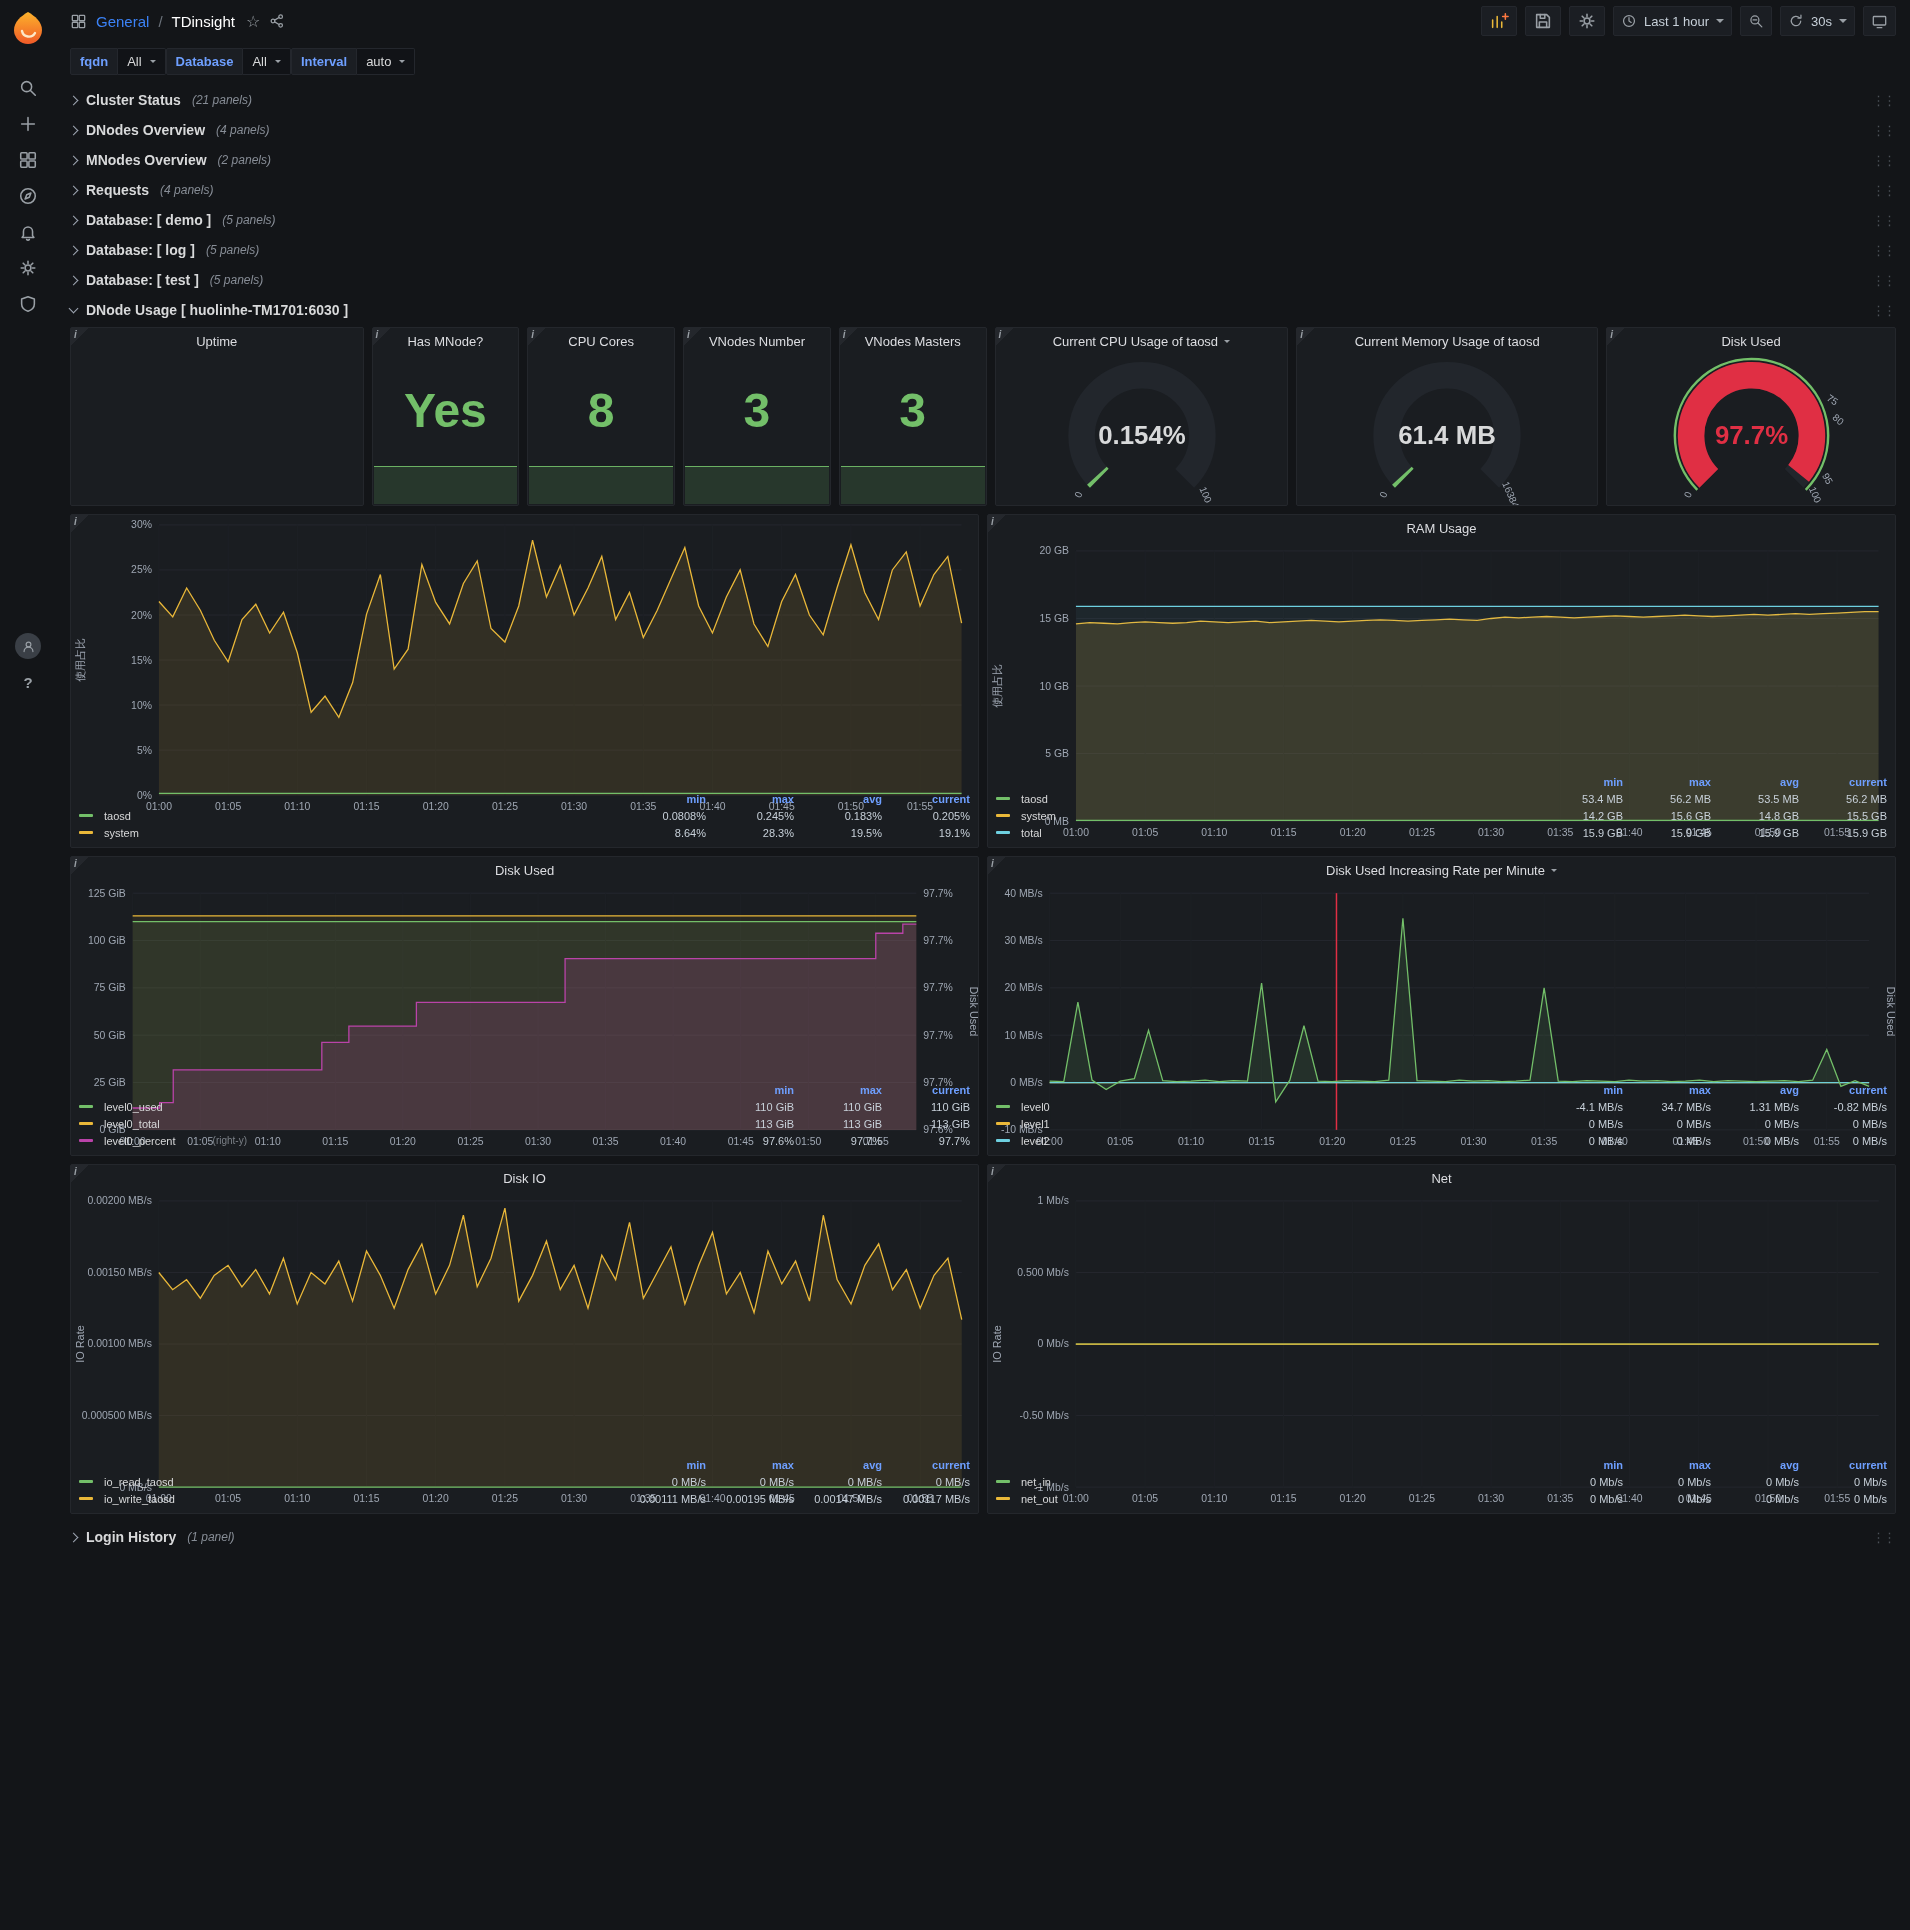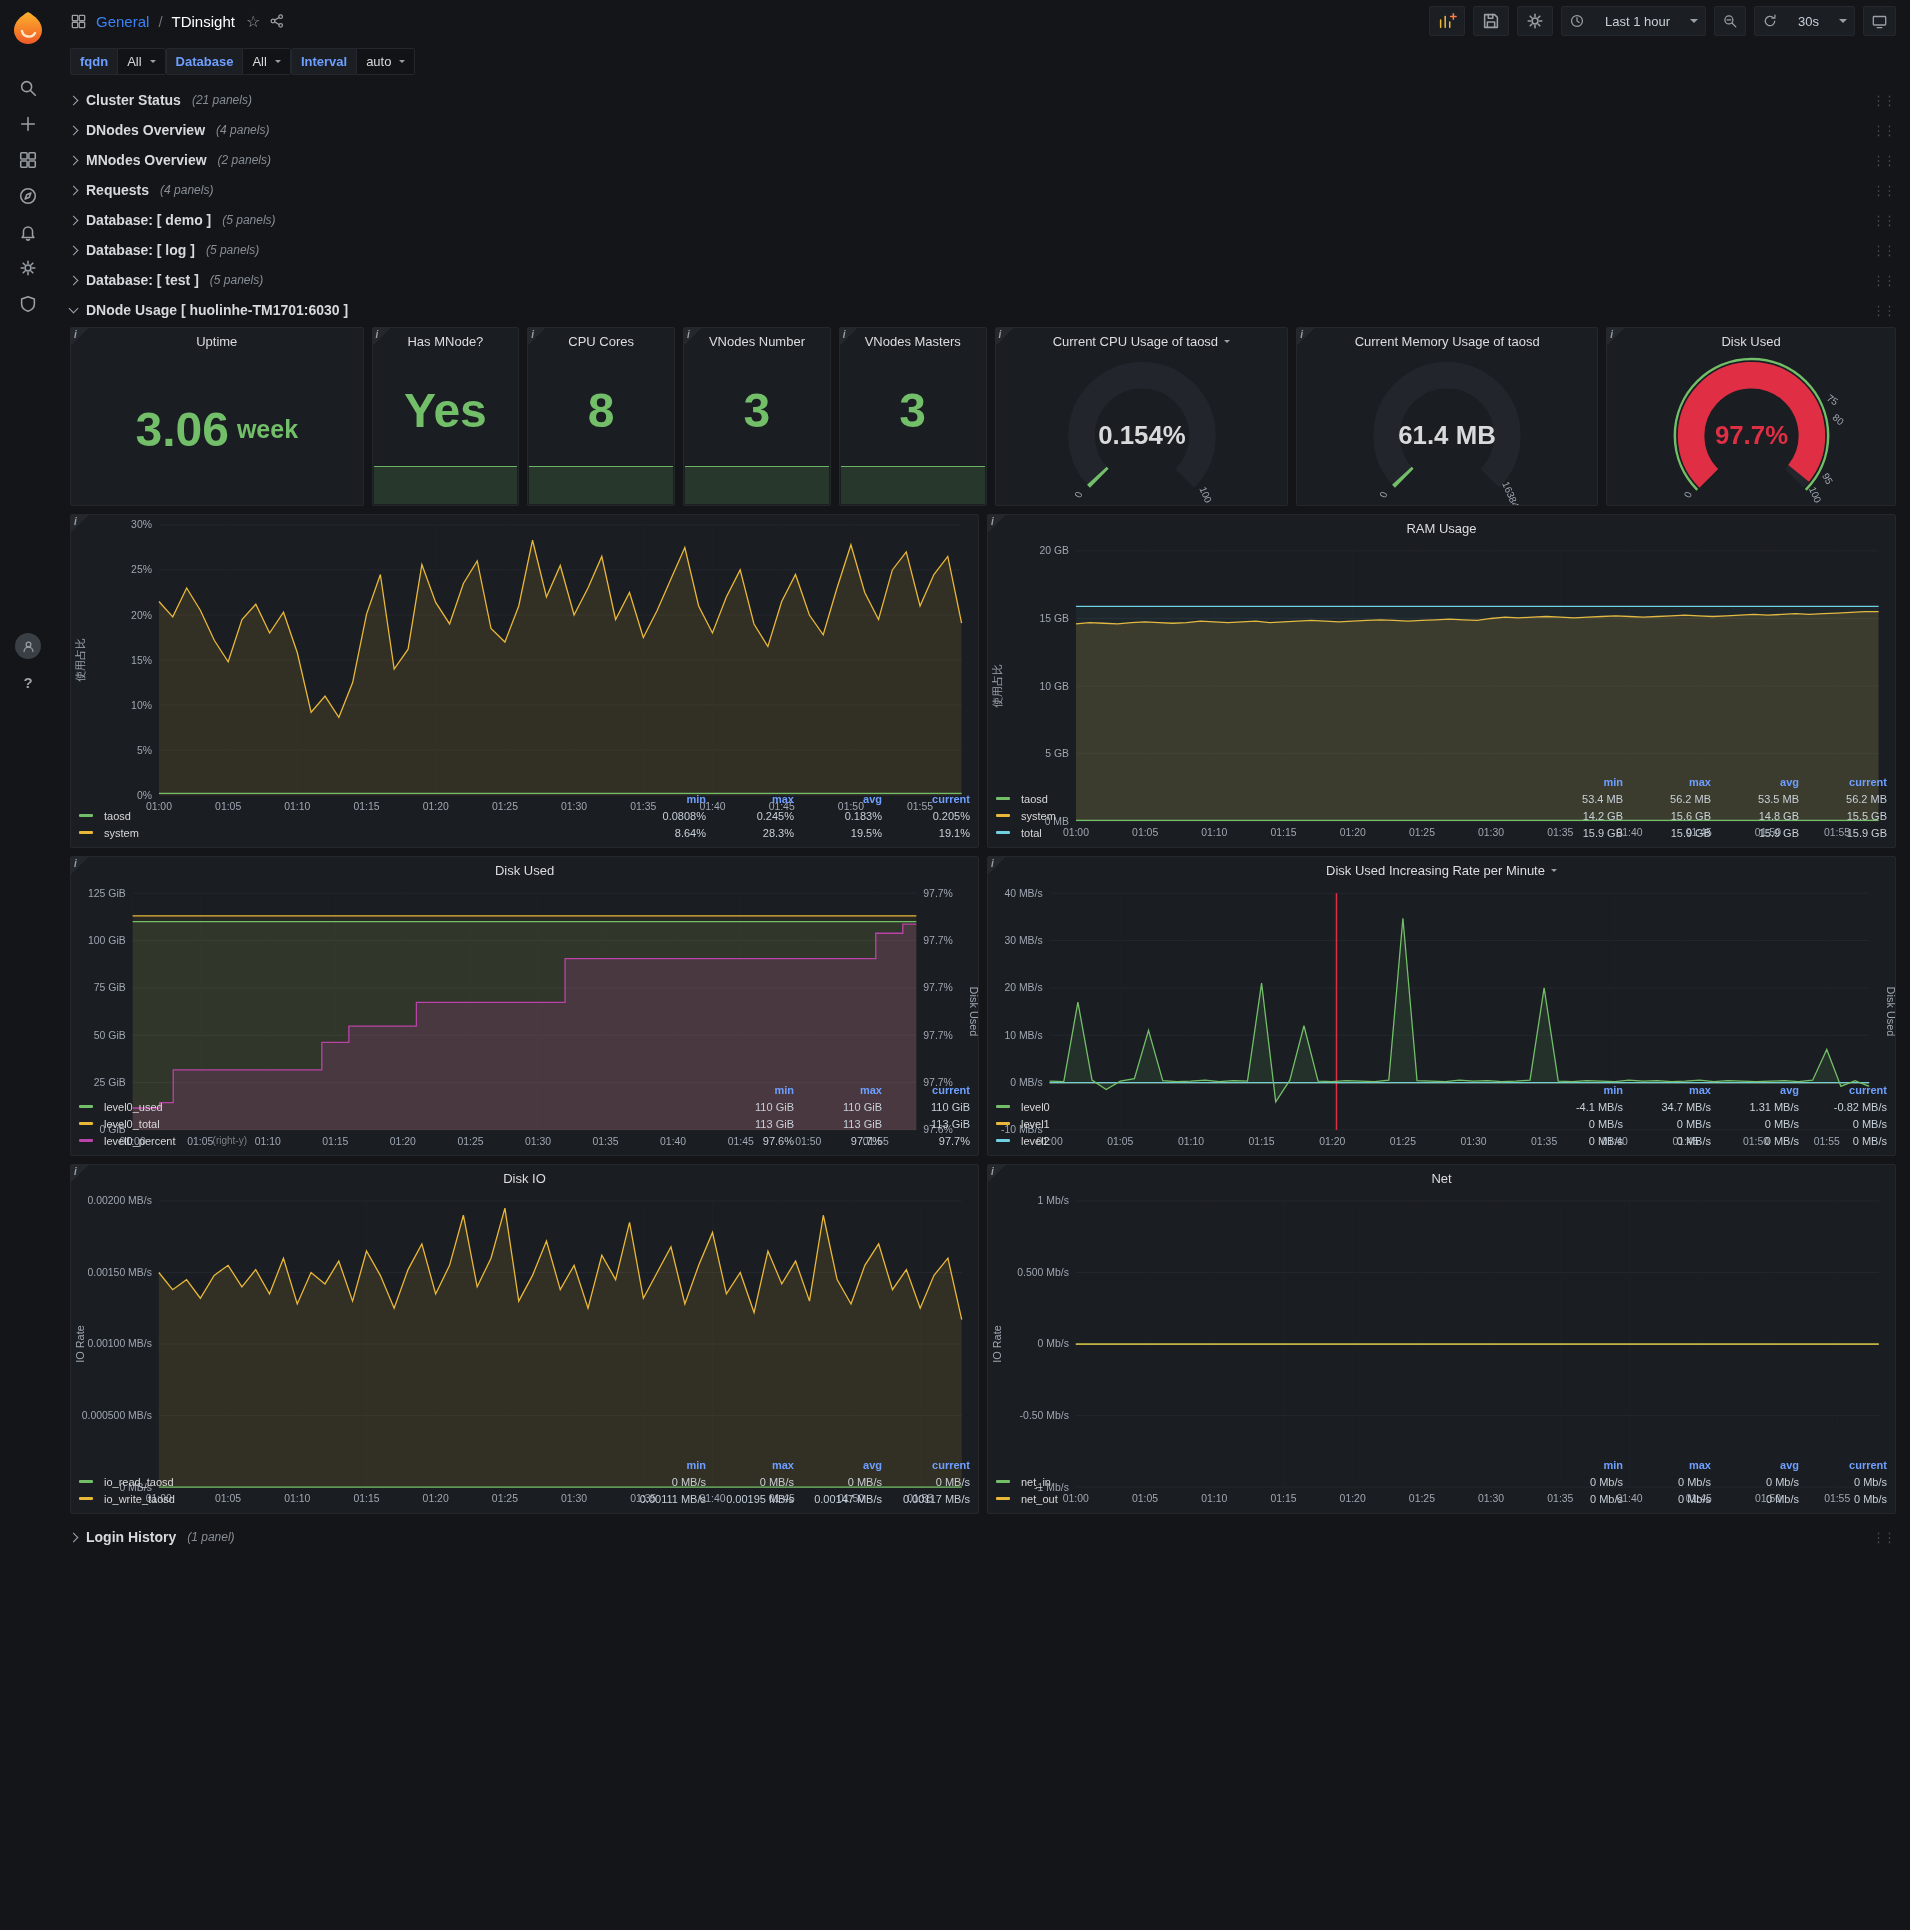--- a/index.html
+++ b/index.html
@@ -19,21 +19,21 @@
   
   .app { margin-left:56px; }
   .navbar { height:42px; display:flex; align-items:center; padding:0 14px; gap:8px; }
   .crumb { display:flex; align-items:center; gap:9px; font-size:15px; }
   .crumb .sec { color:#3b82f6; cursor:pointer; }
   .crumb .sep { color:#6c737b; }
   .crumb .page { color:#ffffff; }
   .star { color:#9aa0a6; font-size:16px; cursor:pointer; margin-left:2px; }
   .nav-right { margin-left:auto; display:flex; align-items:center; gap:8px; }
   .nav-btn { height:30px; min-width:30px; background:#1b1e23; border:1px solid #24272d; border-radius:2px;
-             display:flex; align-items:center; justify-content:center; gap:20px; padding:0 7px;
+             display:flex; align-items:center; justify-content:center; gap:7px; padding:0 7px;
              color:#c7d0d9; font-size:13px; cursor:pointer; white-space:nowrap; }
   .caret { width:0; height:0; border-left:4px solid transparent; border-right:4px solid transparent; border-top:4px solid #9aa0a6; }
   .caret.sm { border-left-width:3px; border-right-width:3px; border-top-width:3px; }
   
   .submenu { display:flex; align-items:center; padding:6px 14px 10px; }
   .var { display:flex; align-items:stretch; }
   .var-label { font-size:13px; font-weight:600; color:#6e9fff; background:#1b1e23; border:1px solid #24272d;
                padding:5px 9px; border-radius:2px 0 0 2px; }
   .var-value { font-size:13px; color:#d8d9da; background:#111317; border:1px solid #24272d; border-left:none;
                padding:5px 9px; border-radius:0 2px 2px 0; display:flex; gap:8px; align-items:center; cursor:pointer; }
@@ -281,24 +281,20 @@
       <span class="chev down"></span>
       <span class="rtitle">DNode Usage [ huolinhe-TM1701:6030 ]</span>
       <span class="grip">⋮⋮</span>
     </div>
 
     <div class="stats-row">
       <div class="panel" style="flex:240">
         <div class="info-i">i</div>
         <div class="ptitle">
             <span>Uptime</span>
-          </div>
-        <div class="stat-val">
-            <span>3.06</span>
-            <span class="unit">week</span>
           </div>
       </div>
       <div class="panel" style="flex:120">
         <div class="info-i">i</div>
         <div class="ptitle">
             <span>Has MNode?</span>
           </div>
         <div class="stat-val">
             <span>Yes</span>
           </div>

